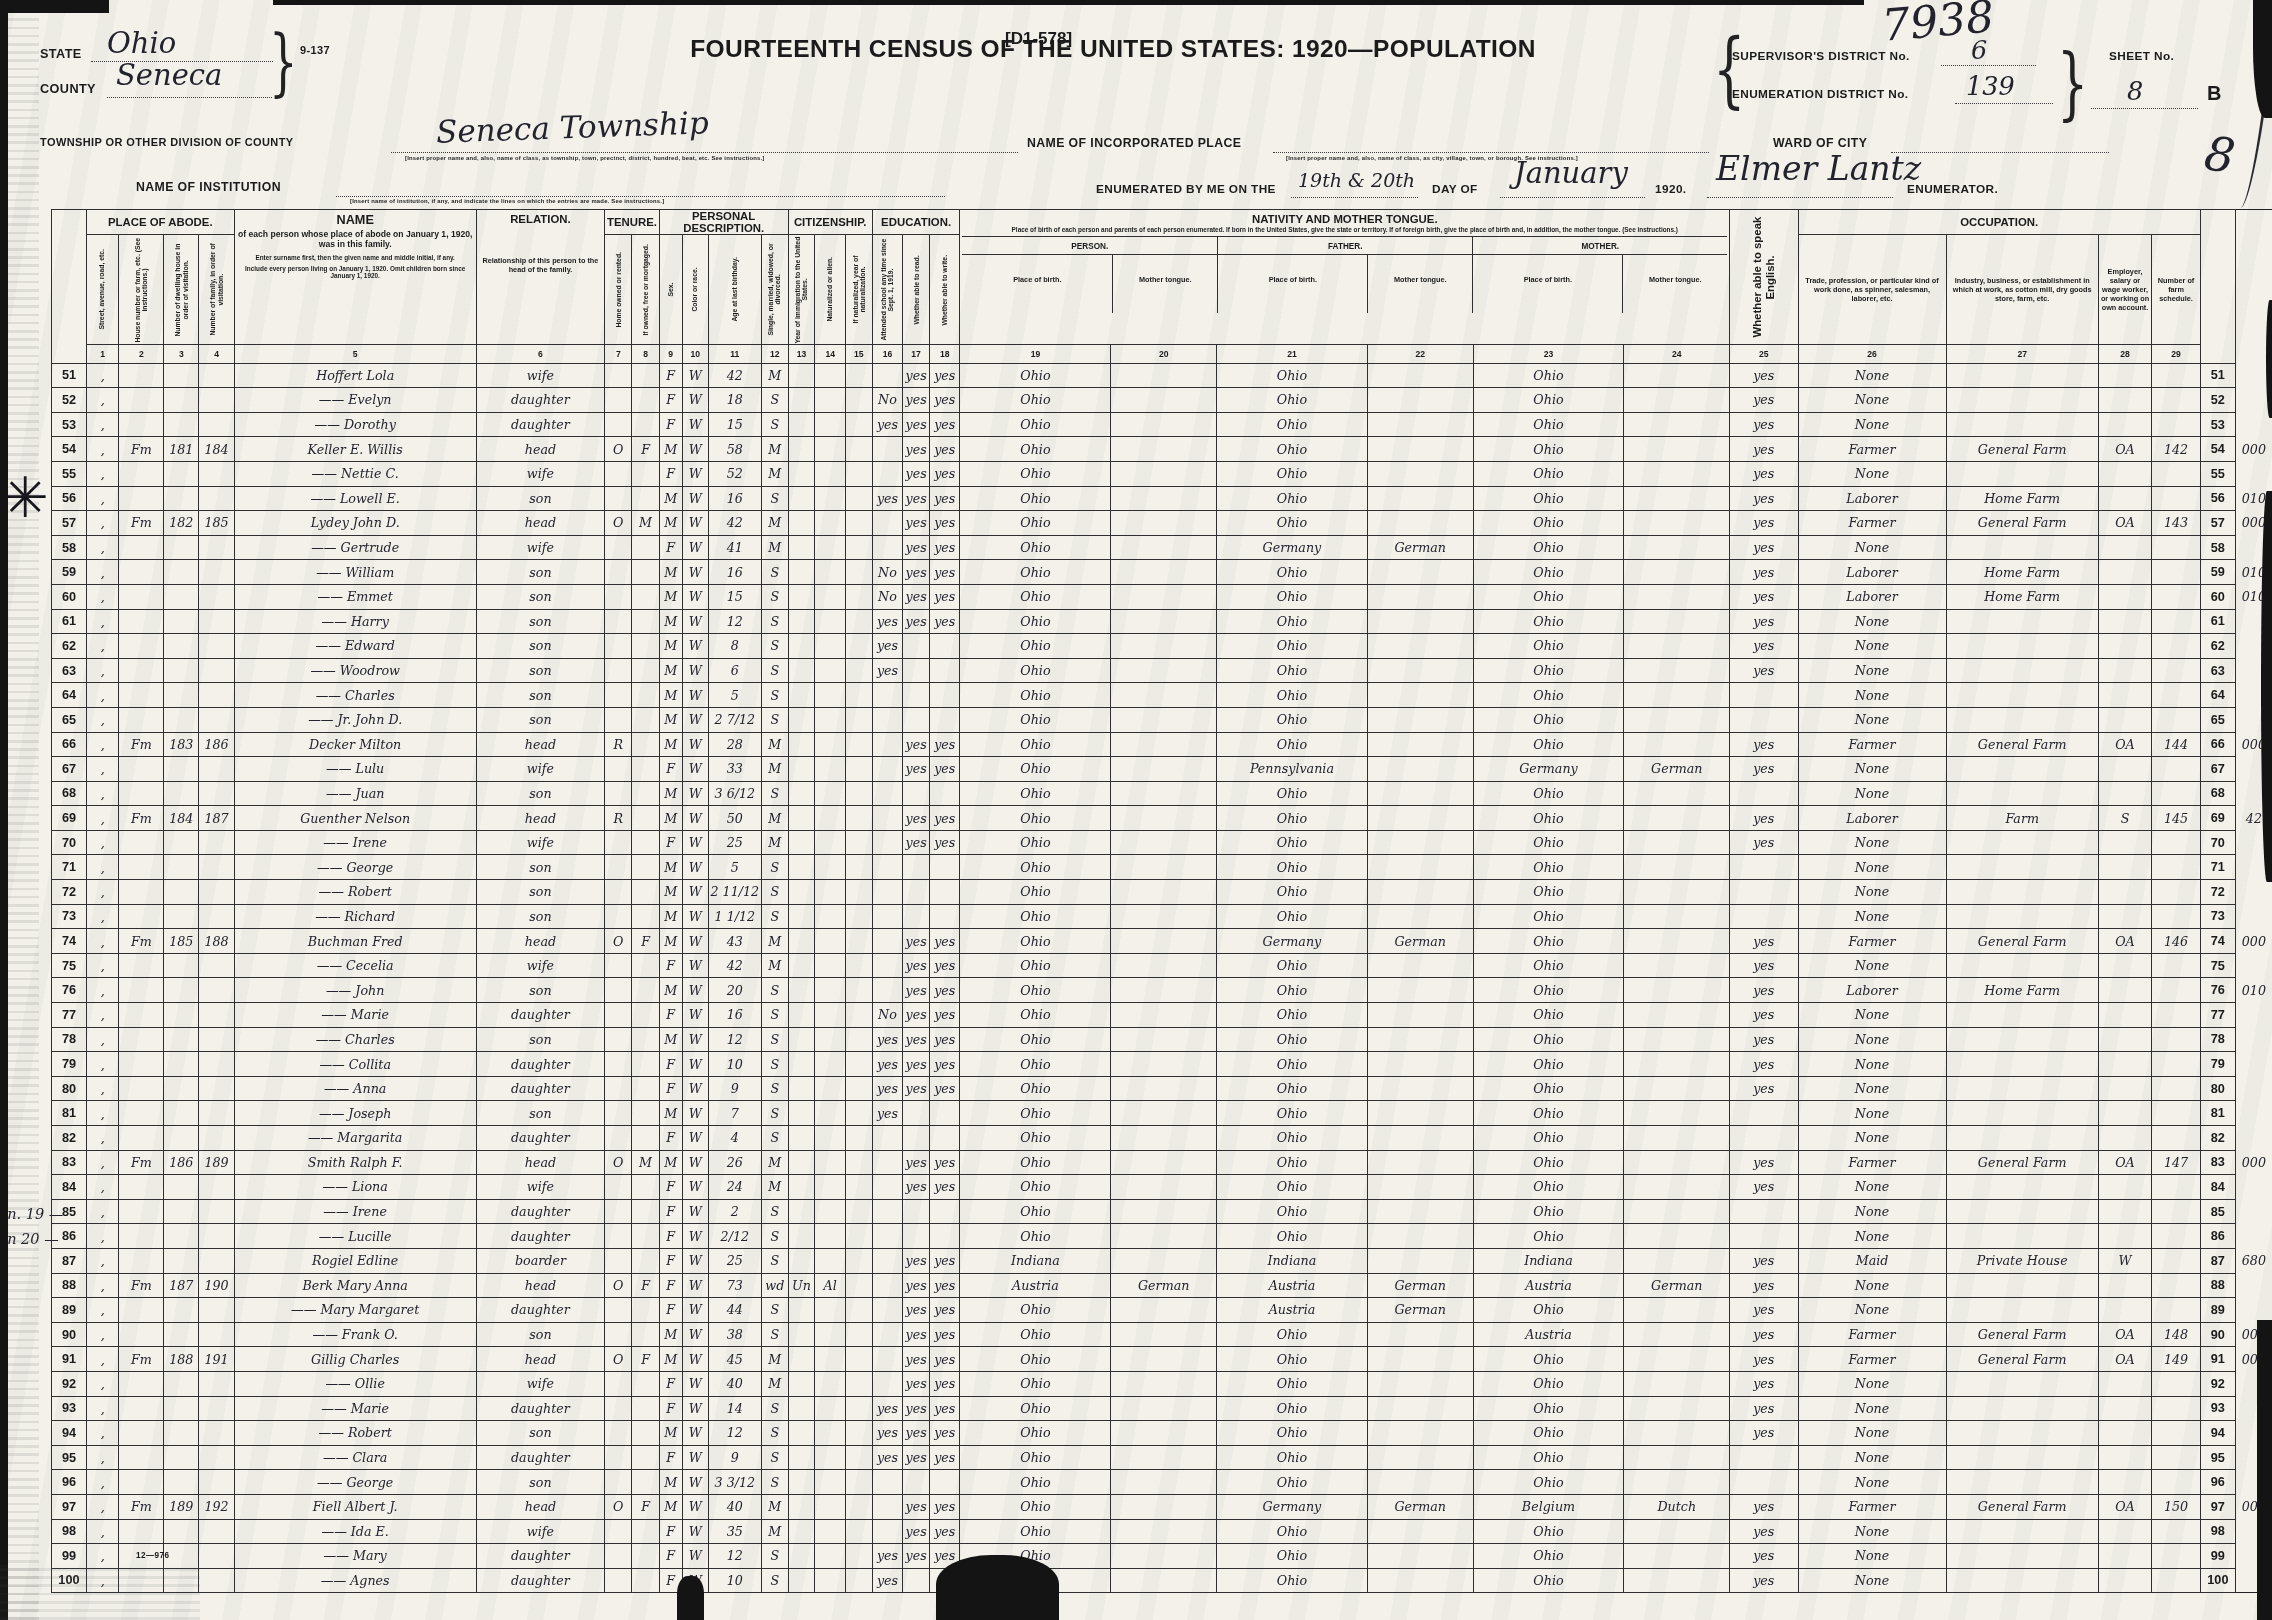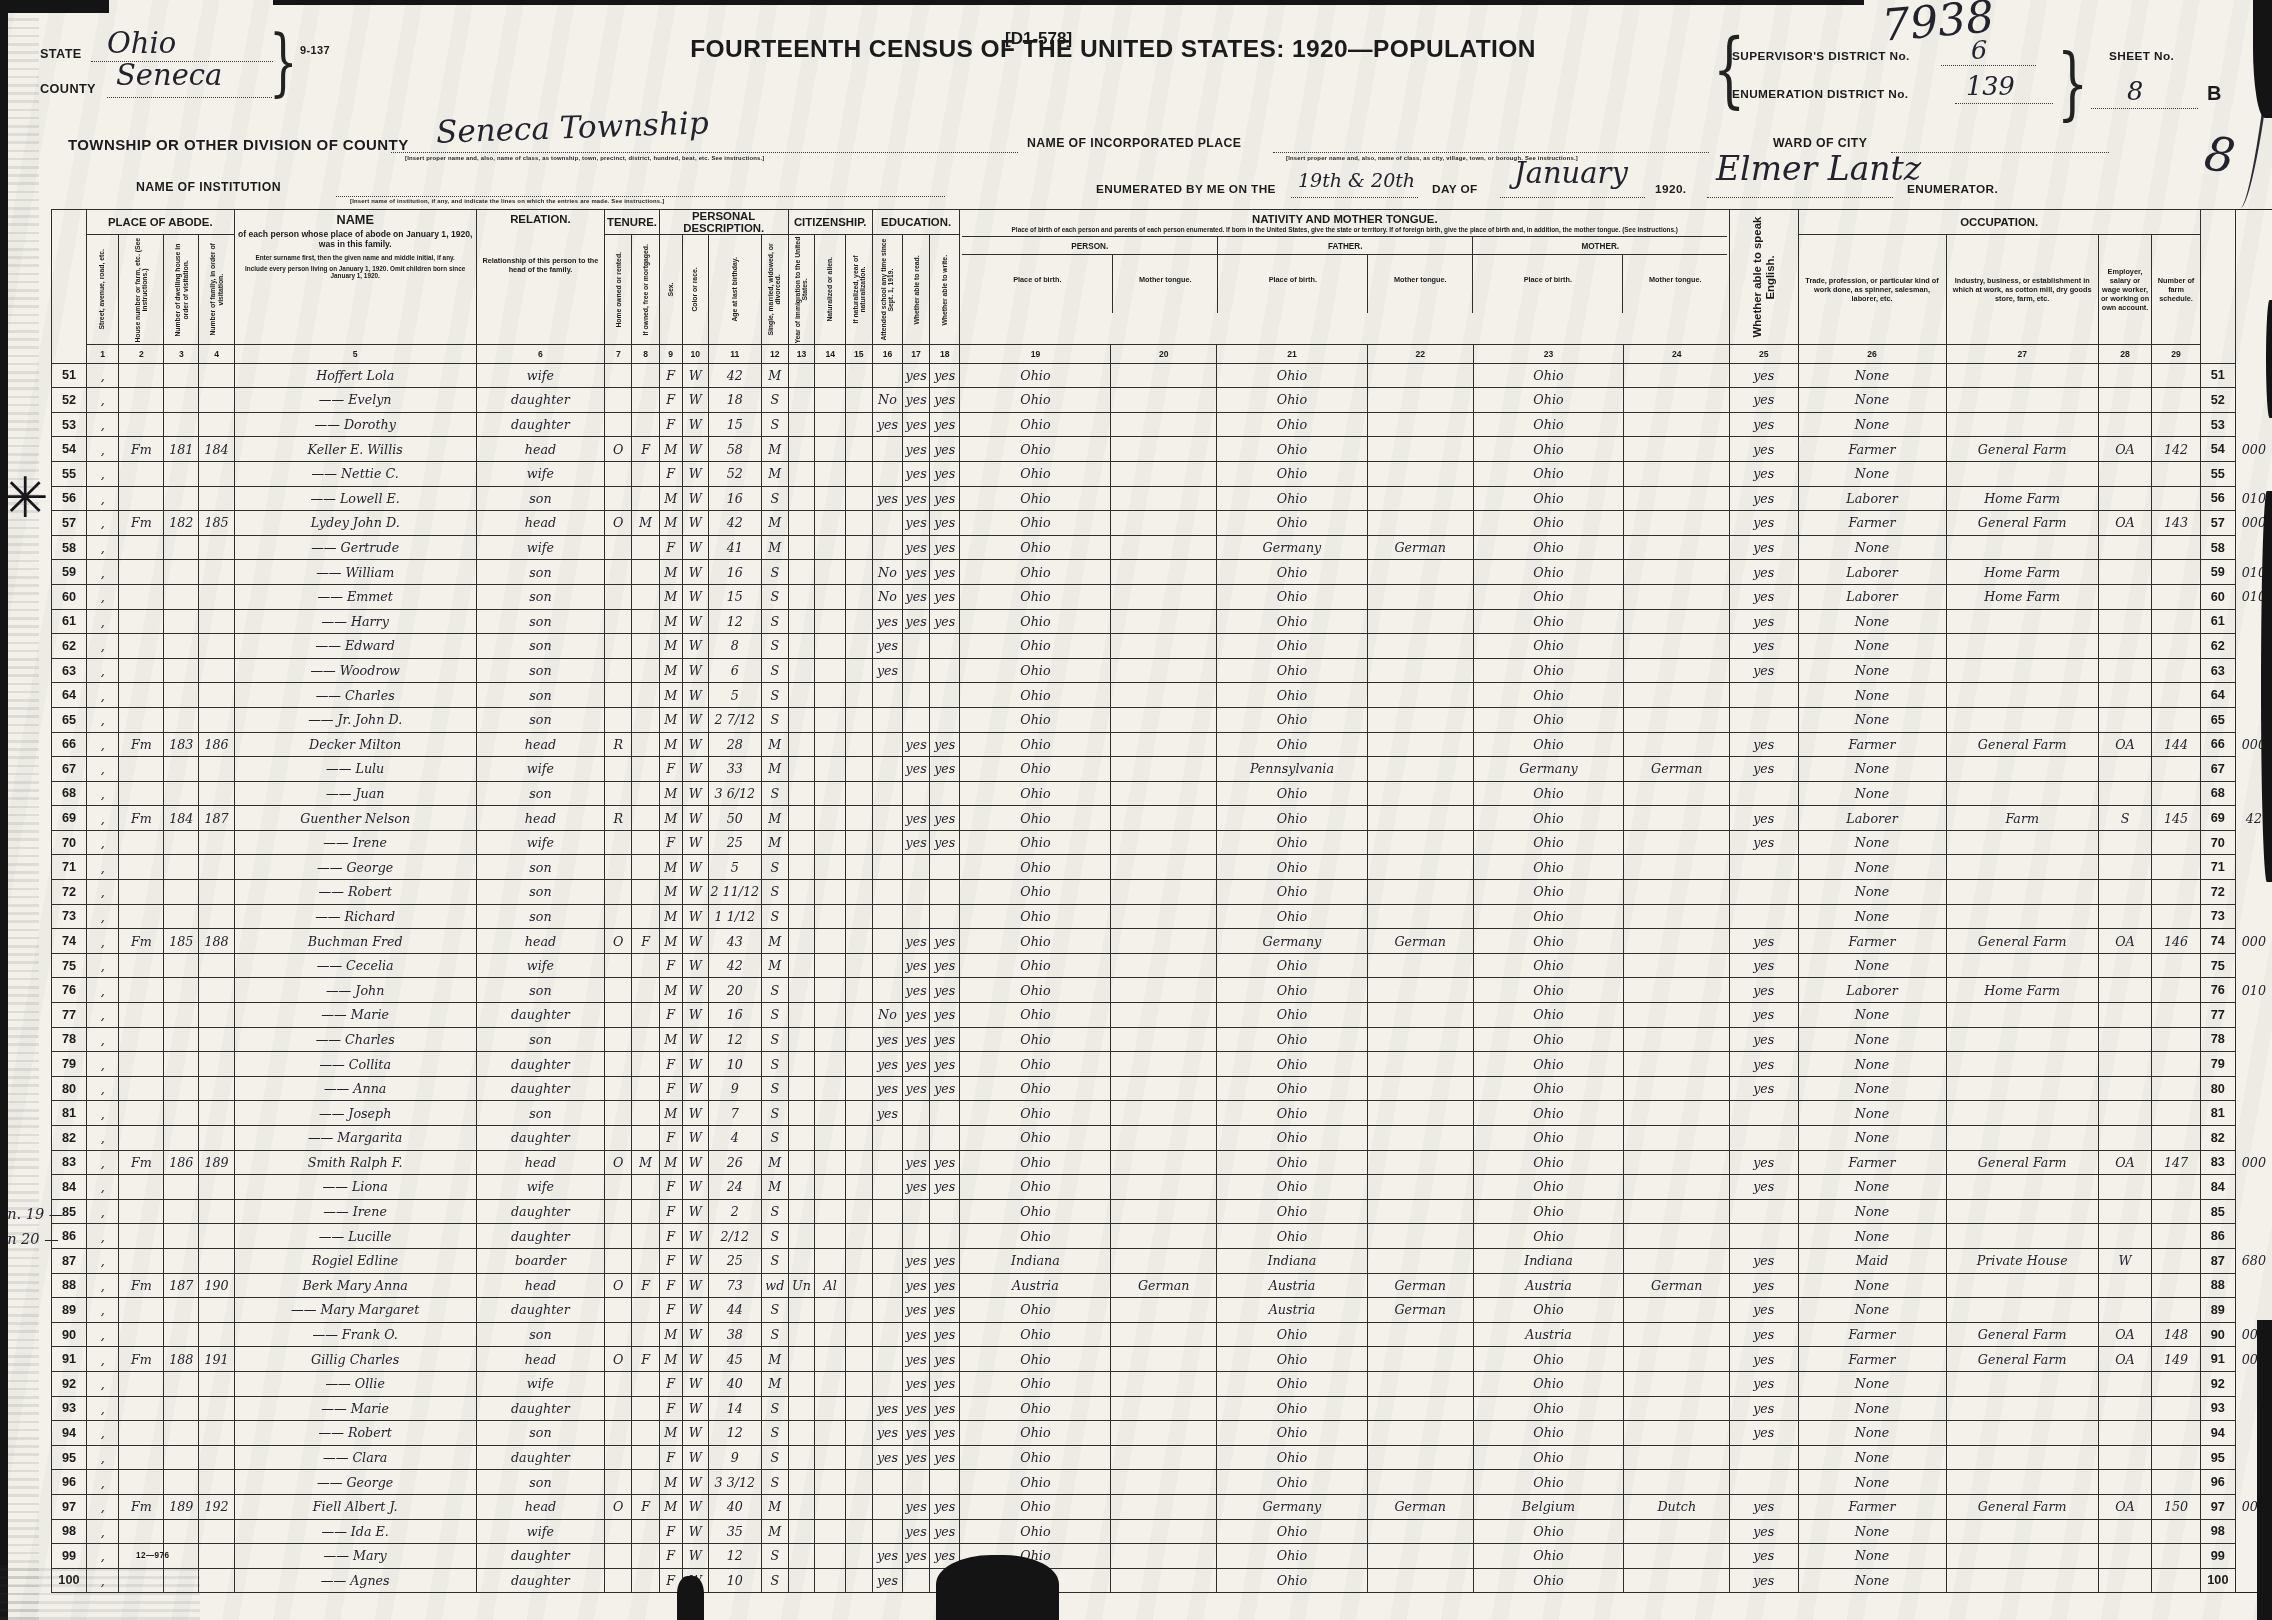--- a/index.html
+++ b/index.html
@@ -93,21 +93,21 @@
   <div class="abs lbl" style="left:2109px;top:49px;font-size:11.8px;">SHEET No.</div>
 
   <div class="abs lbl" style="left:1732px;top:87px;font-size:11.8px;">ENUMERATION DISTRICT No.</div>
   <div class="dot" style="left:1955px;top:102px;width:98px;"></div>
   <div class="abs hw" style="left:1966px;top:71px;font-size:25.5px;">139</div>
   <div class="brace" style="left:2057px;top:55px;font-size:49px;">}</div>
   <div class="dot" style="left:2091px;top:107px;width:107px;"></div>
   <div class="abs hw" style="left:2127px;top:76px;font-size:25.5px;">8</div>
   <div class="abs lbl" style="left:2207px;top:82px;font-size:20px;">B</div>
 
-  <div class="abs lbl" style="left:40px;top:136px;font-size:15px;margin-left:28px;">TOWNSHIP OR OTHER DIVISION OF COUNTY</div>
+  <div class="abs lbl" style="left:40px;top:136px;font-size:11px;">TOWNSHIP OR OTHER DIVISION OF COUNTY</div>
   <div class="dot" style="left:391px;top:151px;width:627px;"></div>
   <div class="hint" style="left:405px;top:155px;">[Insert proper name and, also, name of class, as township, town, precinct, district, hundred, beat, etc.   See instructions.]</div>
   <div class="abs hw" style="left:436px;top:109px;font-size:31px;transform:rotate(-2deg);">Seneca Township</div>
 
   <div class="abs lbl" style="left:1027px;top:136px;font-size:12.3px;">NAME OF INCORPORATED PLACE</div>
   <div class="dot" style="left:1273px;top:151px;width:436px;"></div>
   <div class="hint" style="left:1286px;top:155px;">[Insert proper name and, also, name of class, as city, village, town, or borough.   See instructions.]</div>
 
   <div class="abs lbl" style="left:1773px;top:136px;font-size:12.3px;">WARD OF CITY</div>
   <div class="dot" style="left:1891px;top:151px;width:218px;"></div>

